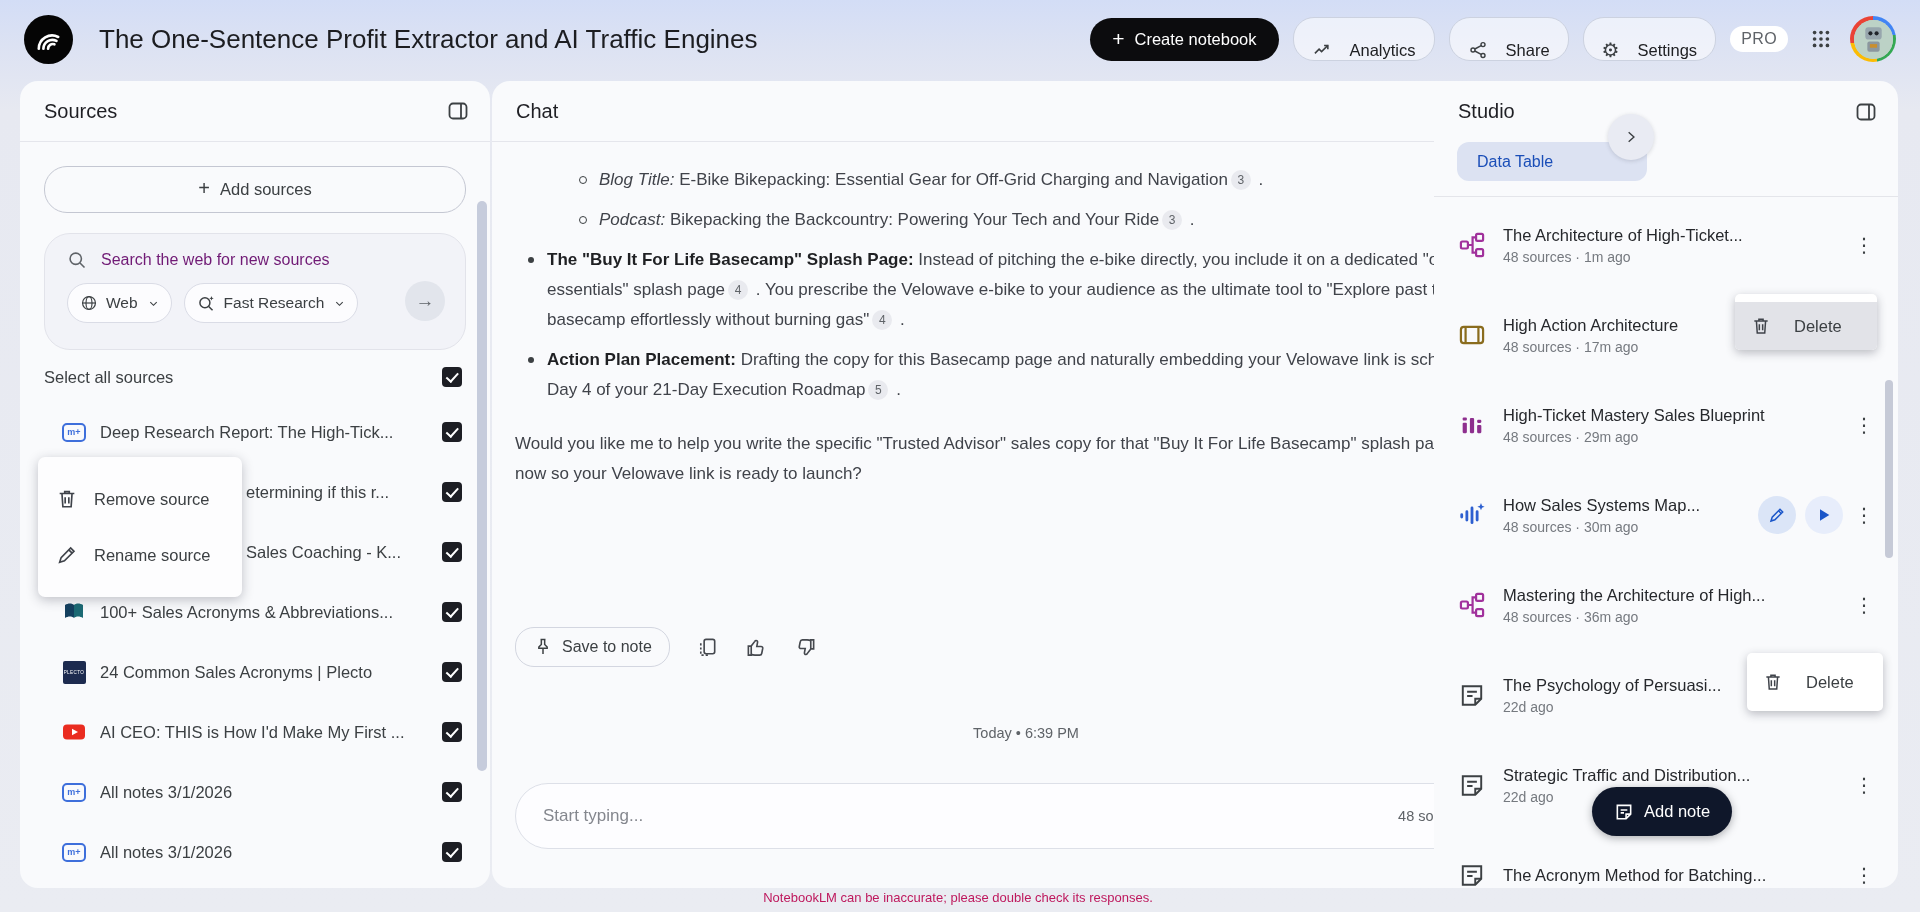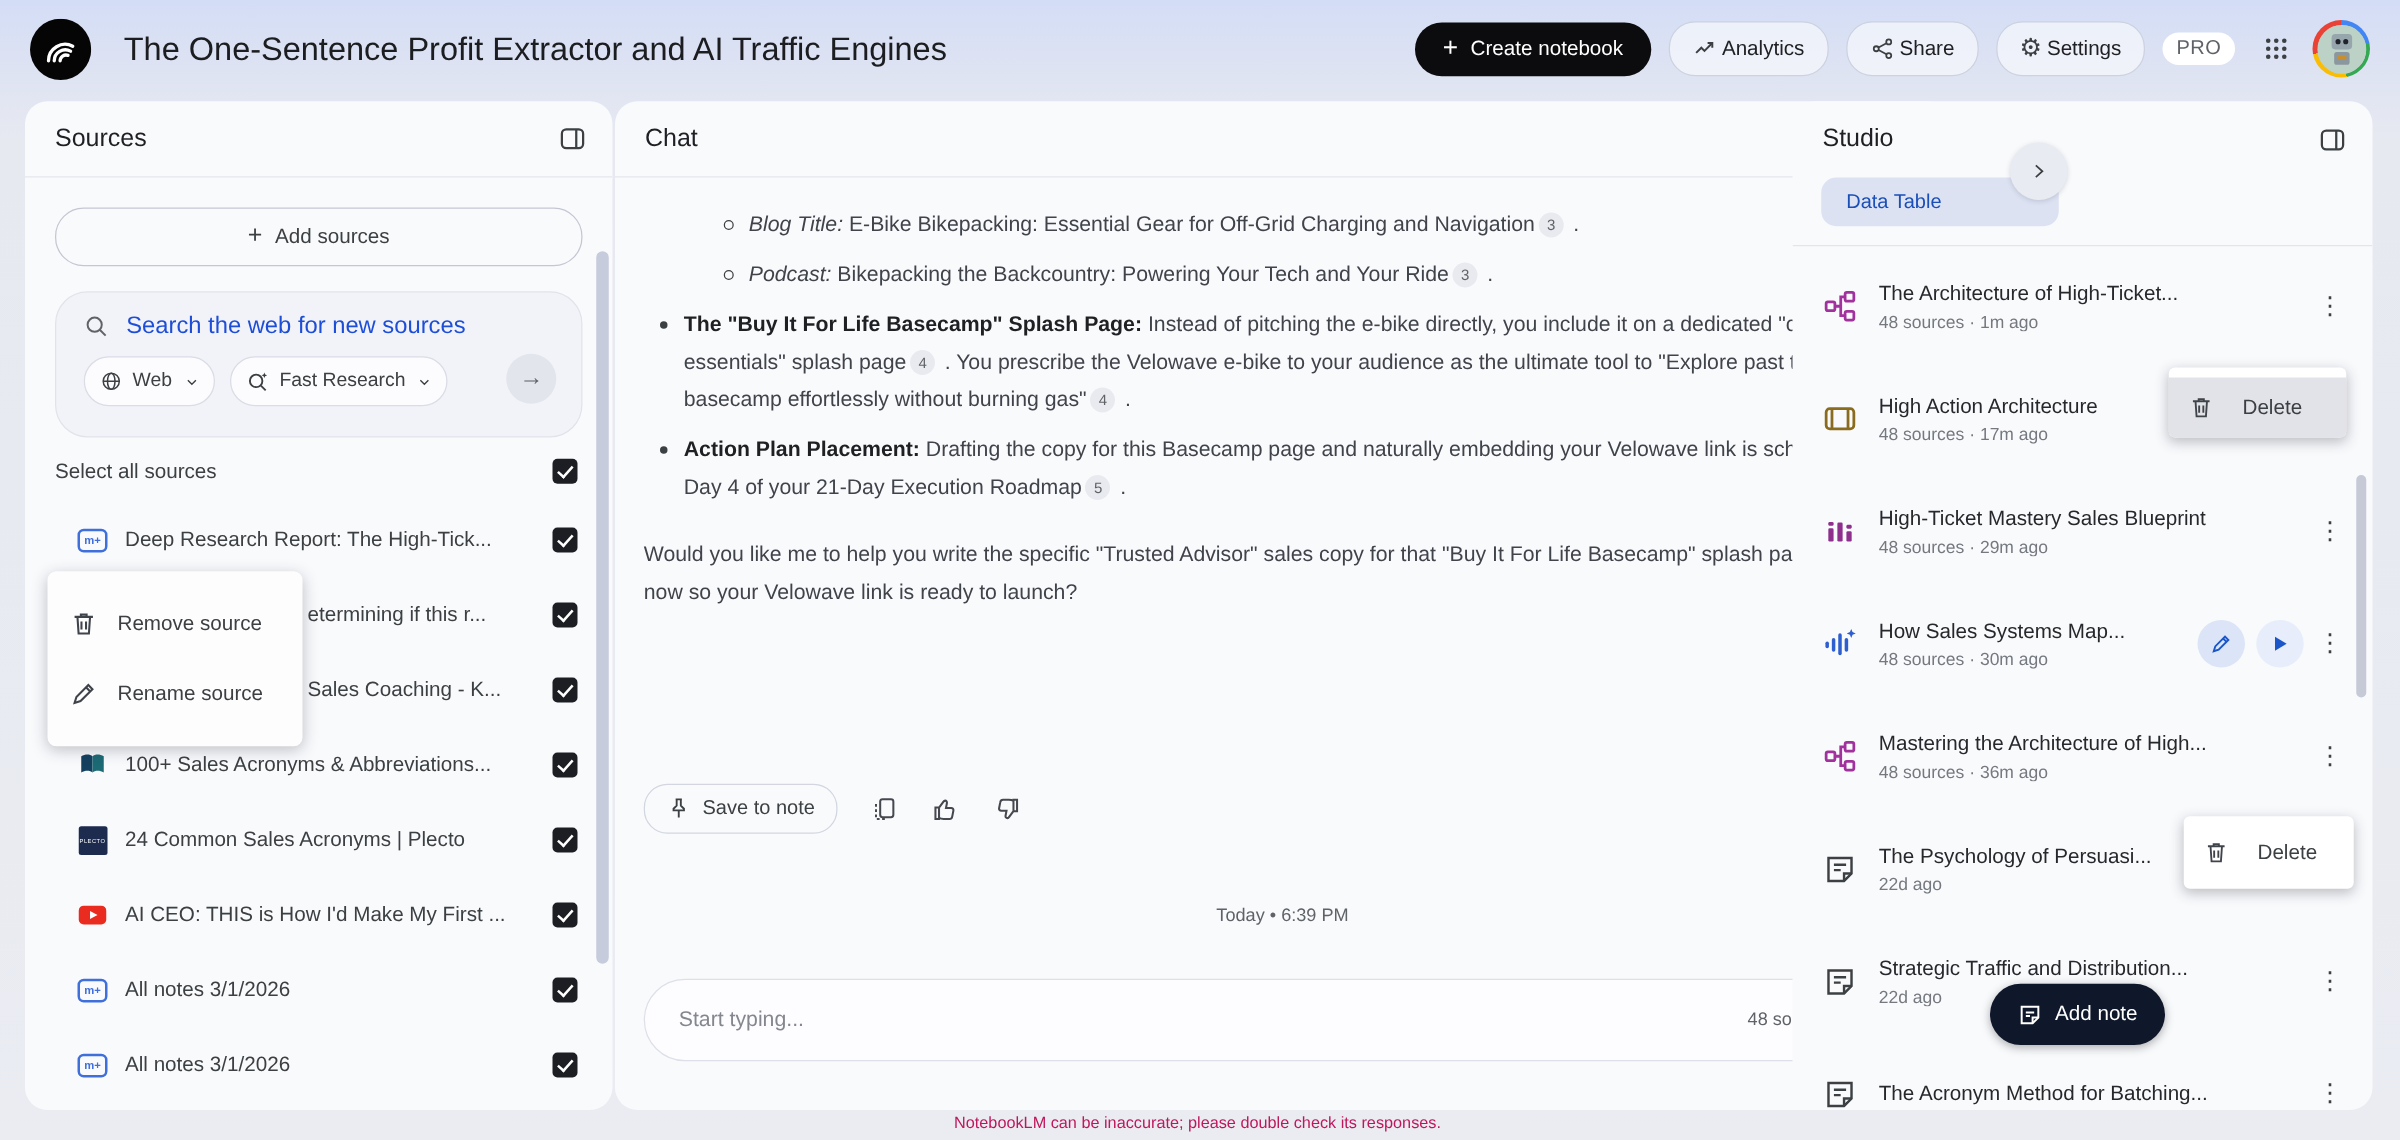--- a/index.html
+++ b/index.html
@@ -10,21 +10,21 @@
     color:#202124;
   }
   svg{display:block}
   
   .topbar{position:absolute;top:0;left:0;right:0;height:78px;display:flex;align-items:center;padding:0 24px;box-sizing:border-box}
   .logo{margin-right:26px;flex:none}
   .nb-title{font-size:26px;color:#1c1d21;white-space:nowrap}
   .tb-spacer{flex:1}
   .btn-dark{height:43px;border-radius:22px;background:#0c0c0e;color:#fff;display:flex;align-items:center;gap:10px;padding:0 22px;font-size:16.5px;margin-left:14px;cursor:pointer}
   .btn-dark .plus{font-size:21px;line-height:1;margin-top:-2px}
-  .btn-lite{height:42px;border-radius:21px;background:rgba(255,255,255,.55);border:1px solid #ccd2e0;color:#202124;display:flex;align-items:center;gap:4px;padding:0 18px;font-size:16.5px;margin-left:14px;cursor:pointer}
+  .btn-lite{height:42px;border-radius:21px;background:rgba(255,255,255,.55);border:1px solid #ccd2e0;color:#202124;display:flex;align-items:flex-end;gap:18px;padding:0 18px;font-size:16.5px;margin-left:14px;cursor:pointer}
   .gear-glyph{font-size:20px;line-height:1;color:#3c4043}
   .pro{height:26px;border-radius:13px;background:#fff;color:#5f6368;font-size:16px;font-weight:400;letter-spacing:.4px;padding:0 11px;display:flex;align-items:center;margin-left:14px}
   .grid-ic{margin-left:22px}
   .avatar{margin-left:18px;width:46px;height:46px;border-radius:50%;
     background:conic-gradient(#4285f4 0 22%,#34a853 22% 47%,#fbbc04 47% 72%,#ea4335 72% 100%);
     display:flex;align-items:center;justify-content:center;flex:none;cursor:pointer}
   .avatar .inner{width:39px;height:39px;border-radius:50%;overflow:hidden;background:#bcd2c6}
   
   .panel{position:absolute;top:81px;bottom:24px;background:#f9fafc;border-radius:18px;overflow:hidden;box-sizing:border-box}
   #sources-panel{left:20px;width:470px}
@@ -34,21 +34,21 @@
   .panel-head .ph-spacer{flex:1}
   .hd-divider{border-bottom:1px solid #e5e6ec}
   .hicon{width:24px;height:24px;color:#3c4043;cursor:pointer}
   .kebab-glyph{font-size:20px;color:#3c4043;width:24px;text-align:center;line-height:1;cursor:pointer}
   
   .add-sources{position:absolute;left:24px;right:24px;top:85px;height:45px;border:1px solid #c4c7d2;border-radius:23px;
     display:flex;align-items:center;justify-content:center;gap:10px;font-size:16.5px;color:#3c4043;cursor:pointer;background:transparent}
   .add-sources .plus{font-size:20px;margin-top:-2px}
   .search-card{position:absolute;left:24px;right:24px;top:152px;height:117px;background:#f2f3f8;border:1px solid #e2e3ea;border-radius:26px;box-sizing:border-box}
   .search-row{display:flex;align-items:center;gap:14px;padding:16px 0 0 22px}
-  .search-ph{font-size:19px;color:#1d4ed8}
+  .search-ph{font-size:16px;color:#701a75}
   .chips-row{display:flex;align-items:center;gap:12px;padding:13px 0 0 22px;position:relative}
   .chip{height:40px;border-radius:20px;background:#fcfcfe;border:1px solid #dadce6;display:flex;align-items:center;gap:8px;padding:0 12px;font-size:15.5px;color:#3c4043;cursor:pointer;box-sizing:border-box}
   .chip .chev{margin-left:2px}
   .go-circle{position:absolute;right:20px;top:11px;width:40px;height:40px;border-radius:50%;background:#e2e5ec;display:flex;align-items:center;justify-content:center;color:#5f6368;font-size:19px;cursor:pointer}
   .select-row{position:absolute;left:24px;right:28px;top:276px;height:40px;display:flex;align-items:center;justify-content:space-between;font-size:16.5px;color:#3c4043}
   .cb{width:20px;height:20px;border-radius:4px;background:#1d1e24;position:relative;flex:none;cursor:pointer}
   .cb::after{content:'';position:absolute;left:6.5px;top:3px;width:4.5px;height:9.5px;border:solid #fff;border-width:0 2.2px 2.2px 0;transform:rotate(42deg)}
   #sources-list{position:absolute;left:0;right:0;top:321px}
   .src-row{height:60px;display:flex;align-items:center;padding:0 28px 0 42px;box-sizing:border-box;cursor:pointer}
   .src-ic{width:24px;height:24px;margin-right:14px;flex:none;display:flex;align-items:center;justify-content:center}

